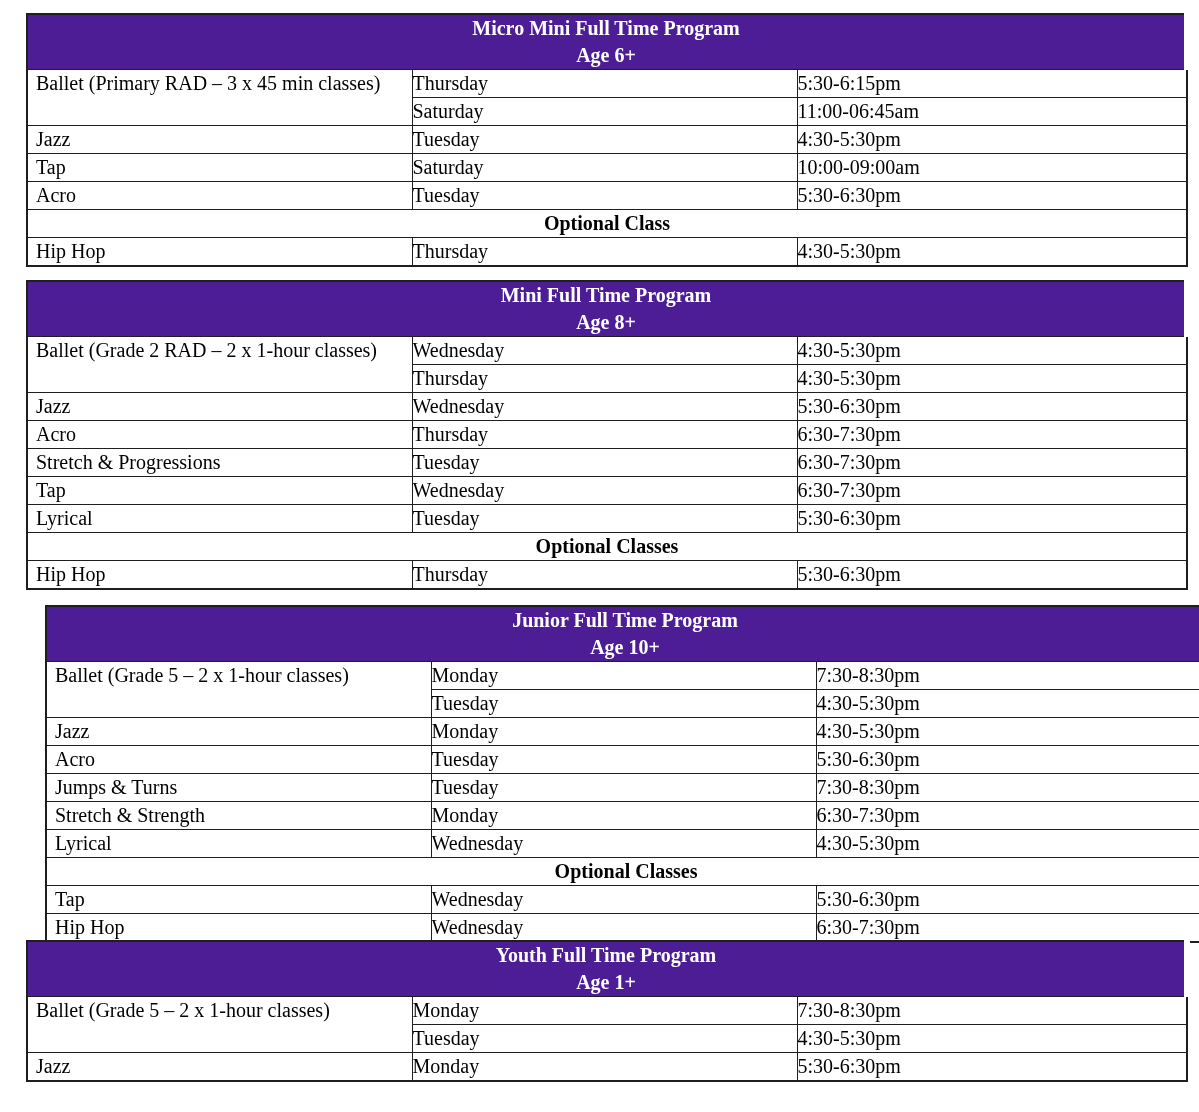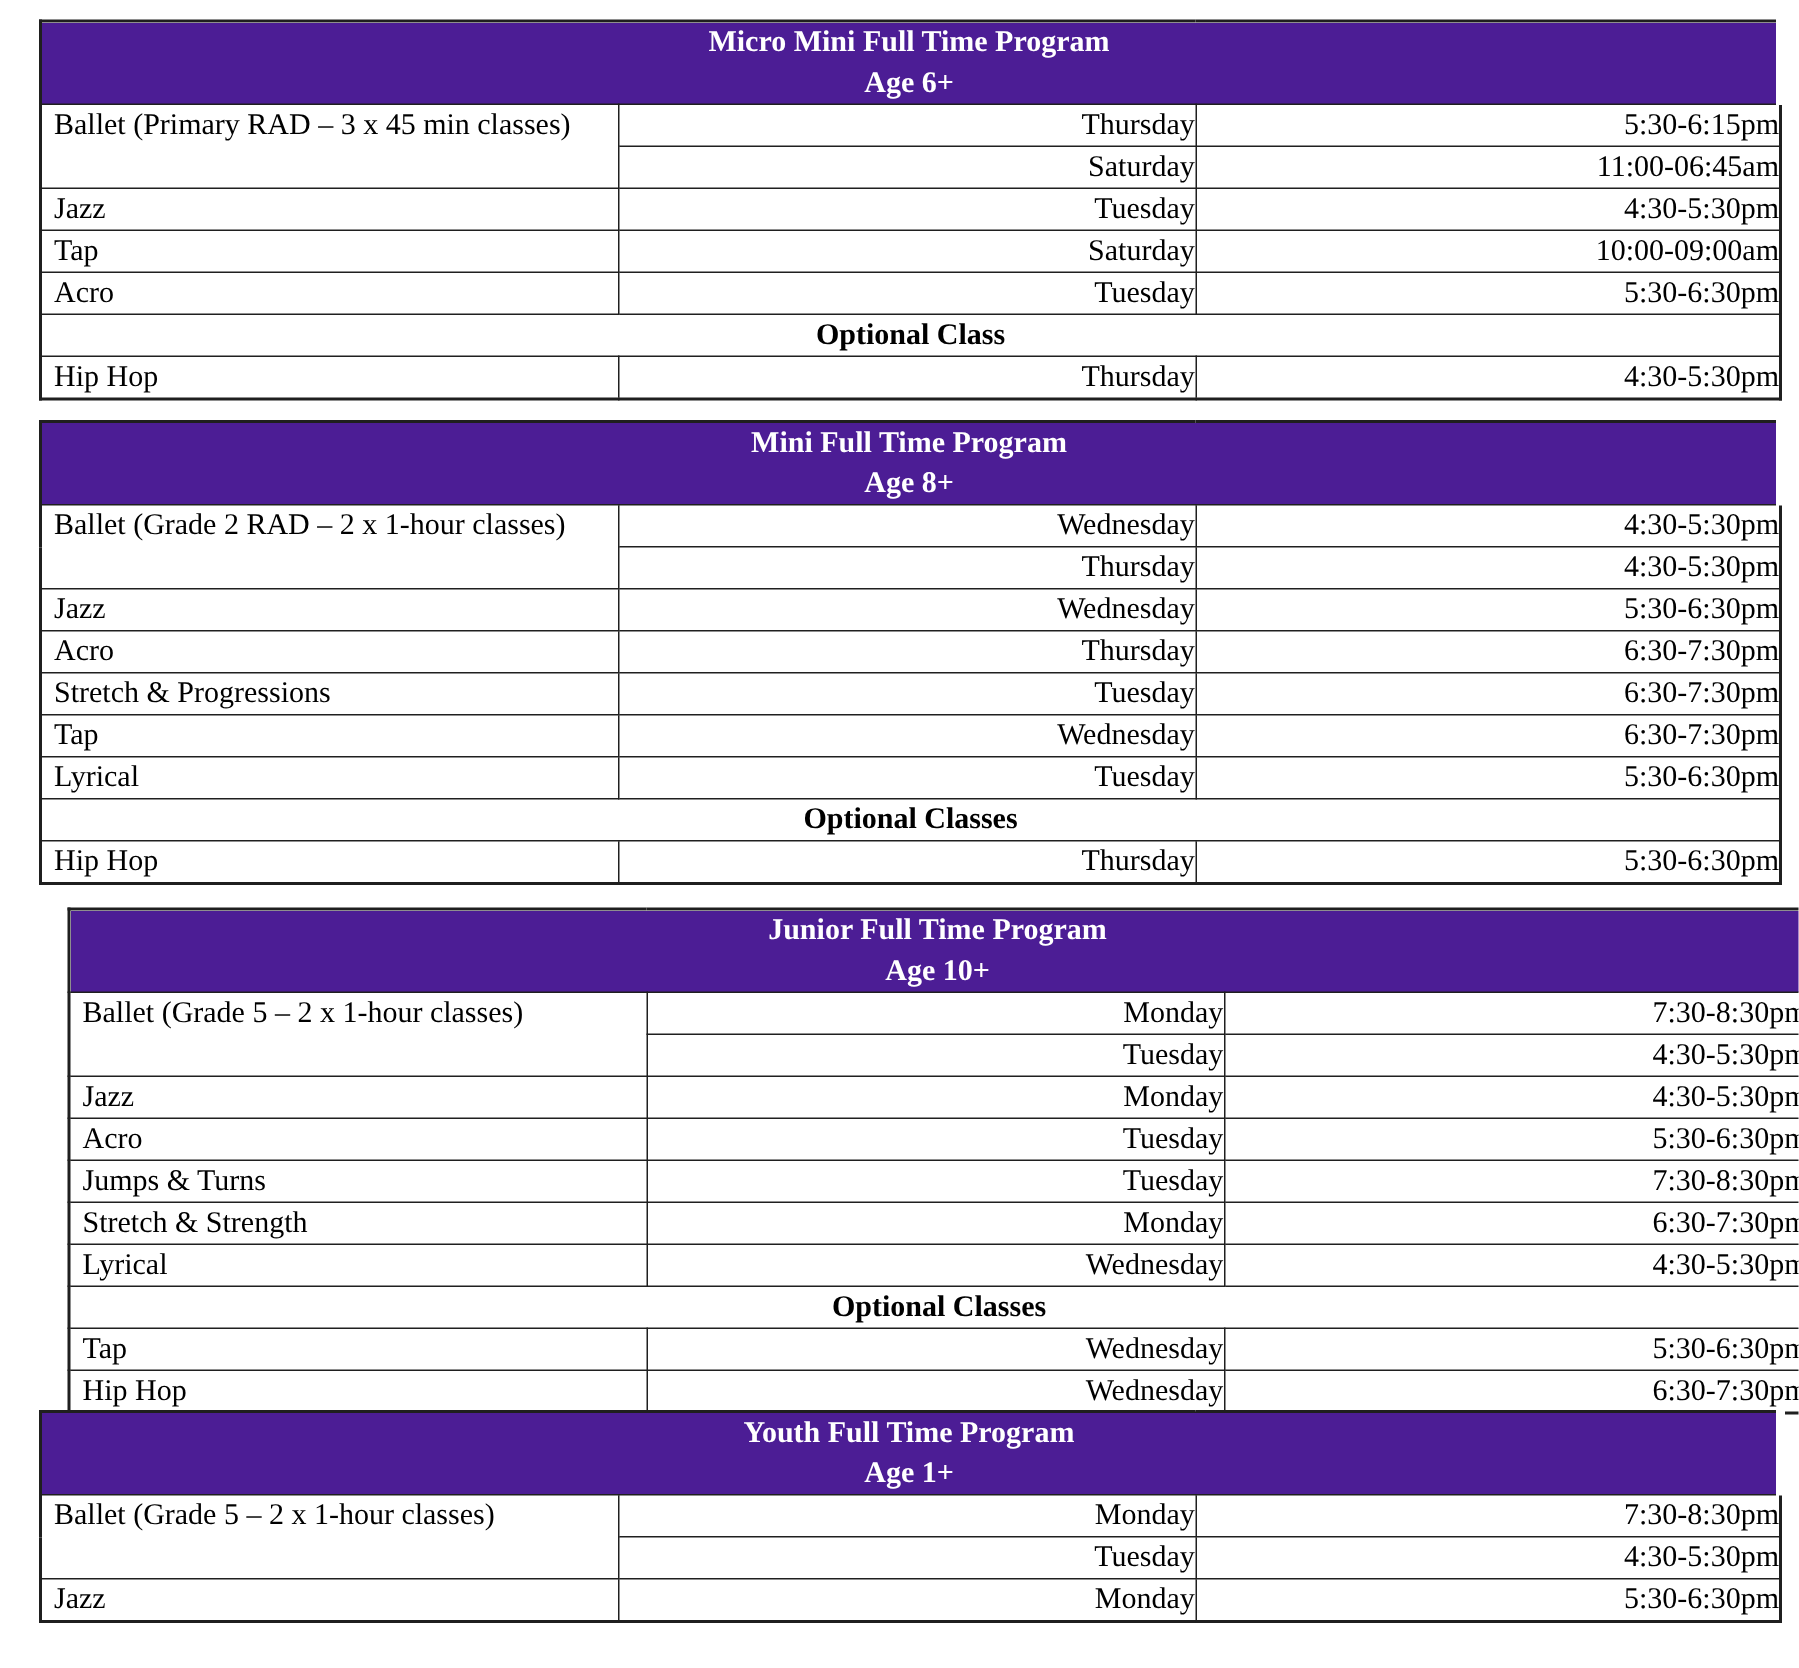--- a/index.html
+++ b/index.html
@@ -40,21 +40,21 @@
     line-height: 27px;
     
     border-right: 6px solid #ffffff;
   }
   td.hdr div { height: 27px; }
   td.cname {
     text-align: left;
     padding-left: 8px;
     vertical-align: top;
   }
-  td.day, td.time { text-align: right; }
+  td.day, td.time { text-align: left; }
   td.optional {
     font-weight: bold;
     text-align: center;
     position: relative;
   }
   
   td.optional.extend::after {
     content: "";
     position: absolute;
     left: 100%;

